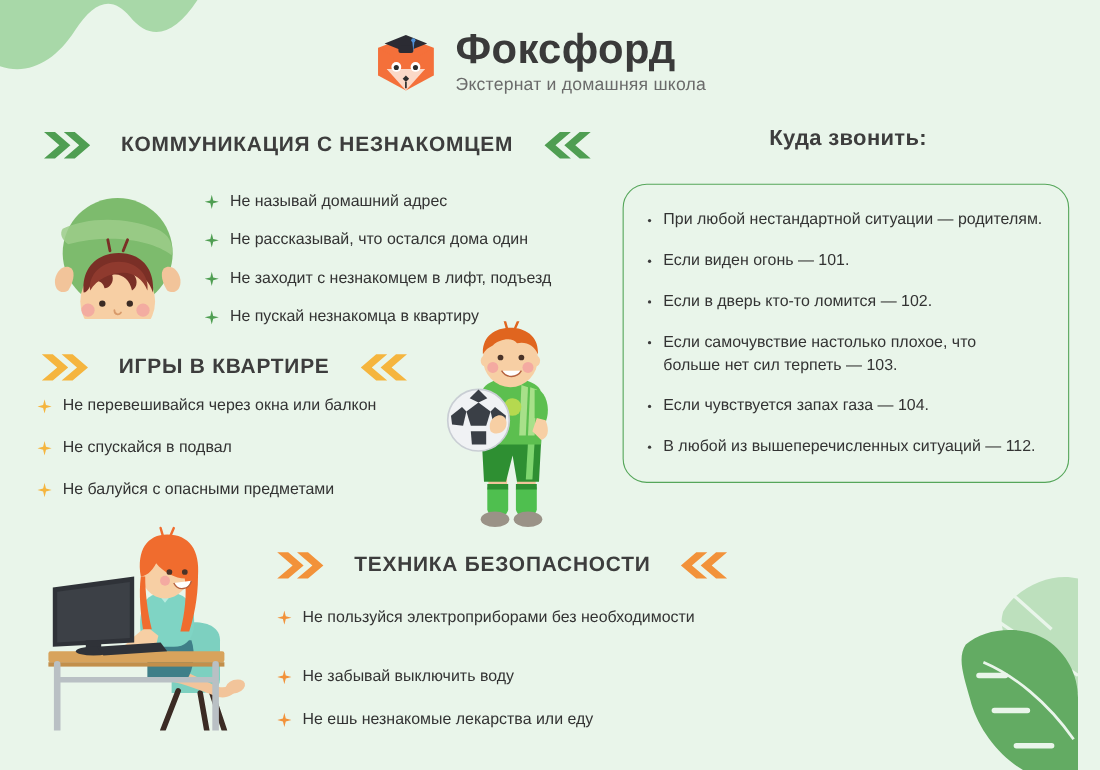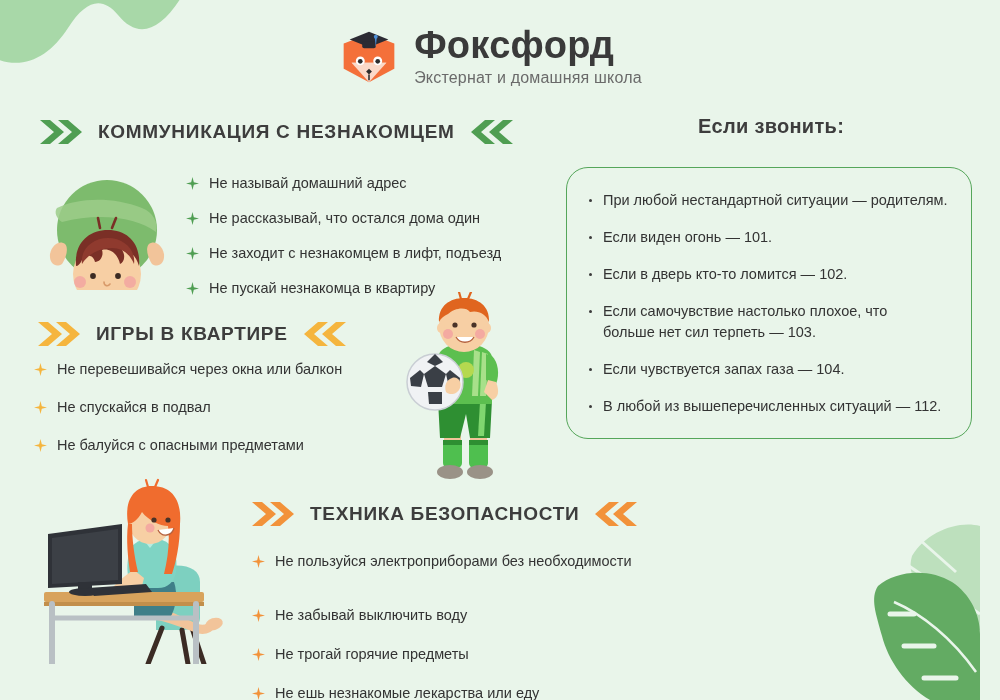--- a/index.html
+++ b/index.html
@@ -60,21 +60,21 @@
     letter-spacing: 0.2px;
     margin-top: 3px;
     text-align: center;
   }
 
   
   .sec-head {
     position: absolute;
     display: flex;
     align-items: center;
-    gap: 14px;
+    gap: 26px;
   }
   .sec-head .title {
     font-size: 19px;
     font-weight: bold;
     color: #3d3d3d;
     letter-spacing: 0.7px;
     white-space: nowrap;
   }
   .chev { flex: none; }
 
@@ -279,35 +279,29 @@
           <path d="M6,0 L7.2,4.8 L12,6 L7.2,7.2 L6,12 L4.8,7.2 L0,6 L4.8,4.8 Z" fill="#f2923a"></path>
         </svg>
       <span class="txt">Не пользуйся электроприборами без необходимости</span>
     </div>
     <div class="bullet-row" style="margin-bottom:21px;margin-top:36px;">
       <svg class="star" width="13" height="13" viewBox="0 0 12 12">
           <path d="M6,0 L7.2,4.8 L12,6 L7.2,7.2 L6,12 L4.8,7.2 L0,6 L4.8,4.8 Z" fill="#f2923a"></path>
         </svg>
       <span class="txt">Не забывай выключить воду</span>
     </div>
-    <div class="bullet-row" style="margin-bottom:21px;">
+    <div class="bullet-row">
       <svg class="star" width="13" height="13" viewBox="0 0 12 12">
           <path d="M6,0 L7.2,4.8 L12,6 L7.2,7.2 L6,12 L4.8,7.2 L0,6 L4.8,4.8 Z" fill="#f2923a"></path>
         </svg>
-      <span class="txt">Не трогай горячие предметы</span>
-    </div>
-    <div class="bullet-row">
-      <svg class="star" width="13" height="13" viewBox="0 0 12 12">
-          <path d="M6,0 L7.2,4.8 L12,6 L7.2,7.2 L6,12 L4.8,7.2 L0,6 L4.8,4.8 Z" fill="#f2923a"></path>
-        </svg>
       <span class="txt">Не ешь незнакомые лекарства или еду</span>
     </div>
   </div>
 
-  <div class="call-title">Если звонить:</div>
+  <div class="call-title">Куда звонить:</div>
   <div class="call-box">
     <div class="call-row">
       <span class="call-dot"></span>
       <span class="call-txt">При любой нестандартной ситуации — родителям.</span>
     </div>
     <div class="call-row">
       <span class="call-dot"></span>
       <span class="call-txt">Если виден огонь —  101.</span>
     </div>
     <div class="call-row">

